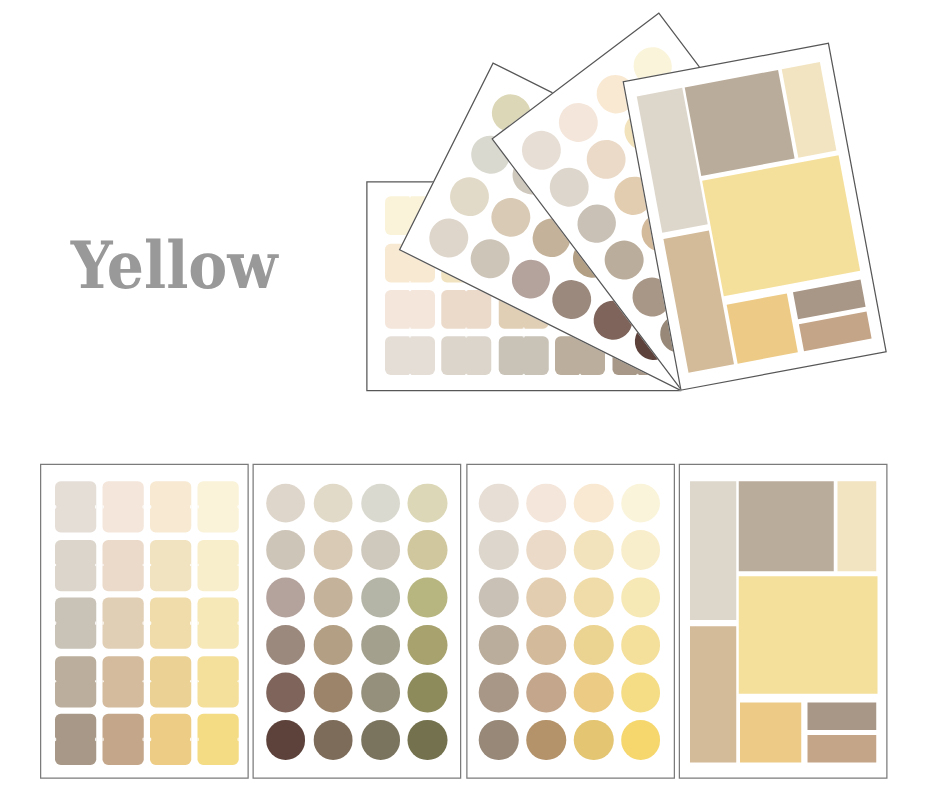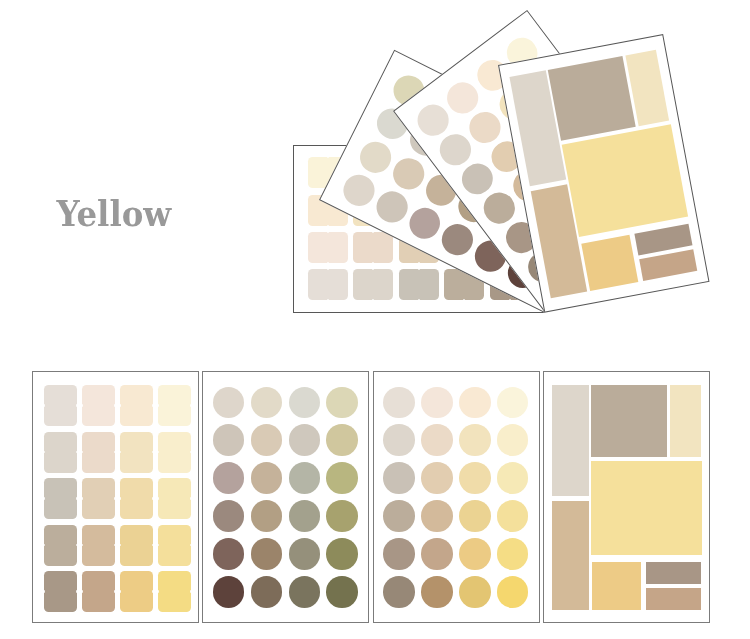--- a/index.html
+++ b/index.html
@@ -2,21 +2,21 @@
 <html><head>
 <meta charset="utf-8">
 <title>Yellow Colour Palette Sheets</title>
 <style>
   html,body{margin:0;padding:0;}
   body{width:750px;height:639px;background:#ffffff;overflow:hidden;
        font-family:"Liberation Serif",serif;}
   #stage{position:relative;width:750px;height:639px;background:#ffffff;overflow:hidden;}
 
   .heading{position:absolute;left:56.5px;top:184px;font-family:"DejaVu Serif",serif;
-           font-weight:bold;font-stretch:condensed;font-size:36px;line-height:58px;
+           font-weight:bold;font-stretch:condensed;font-size:52px;line-height:58px;
            white-space:nowrap;}
 
   .sheet{position:absolute;background:#ffffff;box-sizing:border-box;}
   .sheet-inner{position:absolute;left:0;top:0;right:0;bottom:0;}
 
   .bottom-sheet{border:1.3px solid #8e8e8e;}
   .fan-sheet{border:1px solid #575757;transform-origin:0 0;}
 
   .sw-square{position:absolute;border-radius:5px;}
   .sw-square::before,.sw-square::after{content:"";position:absolute;top:50%;

